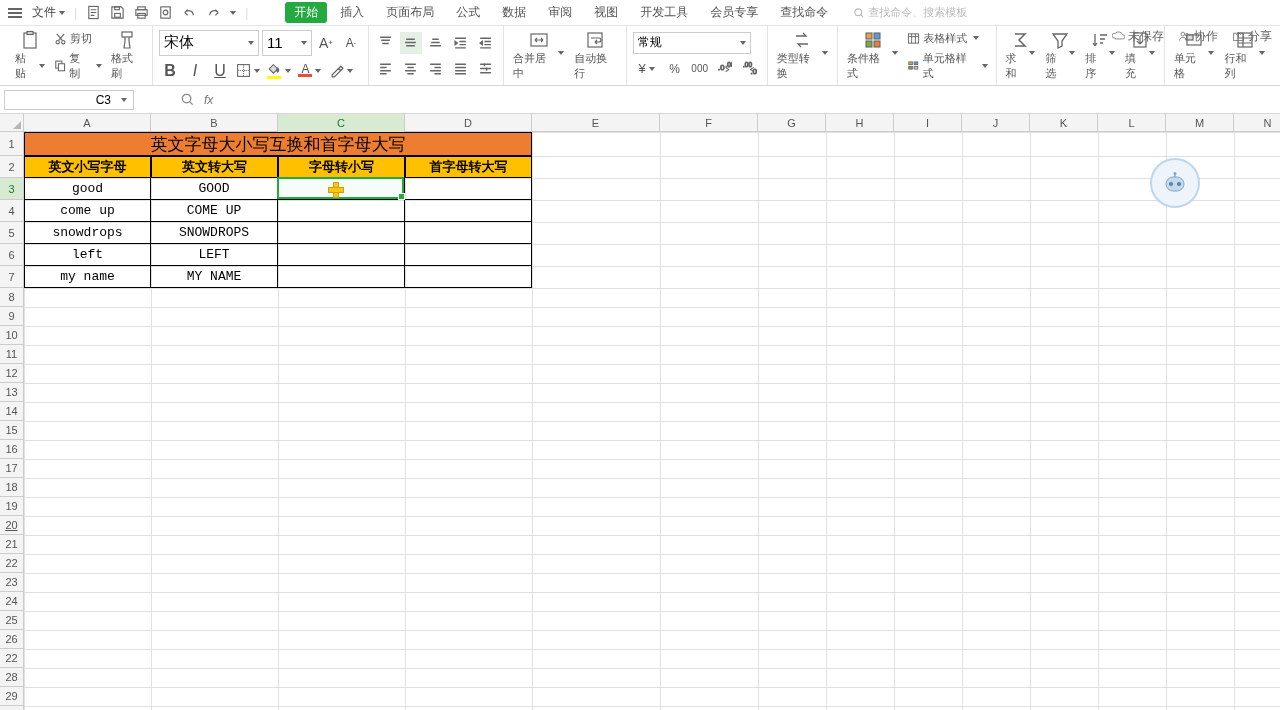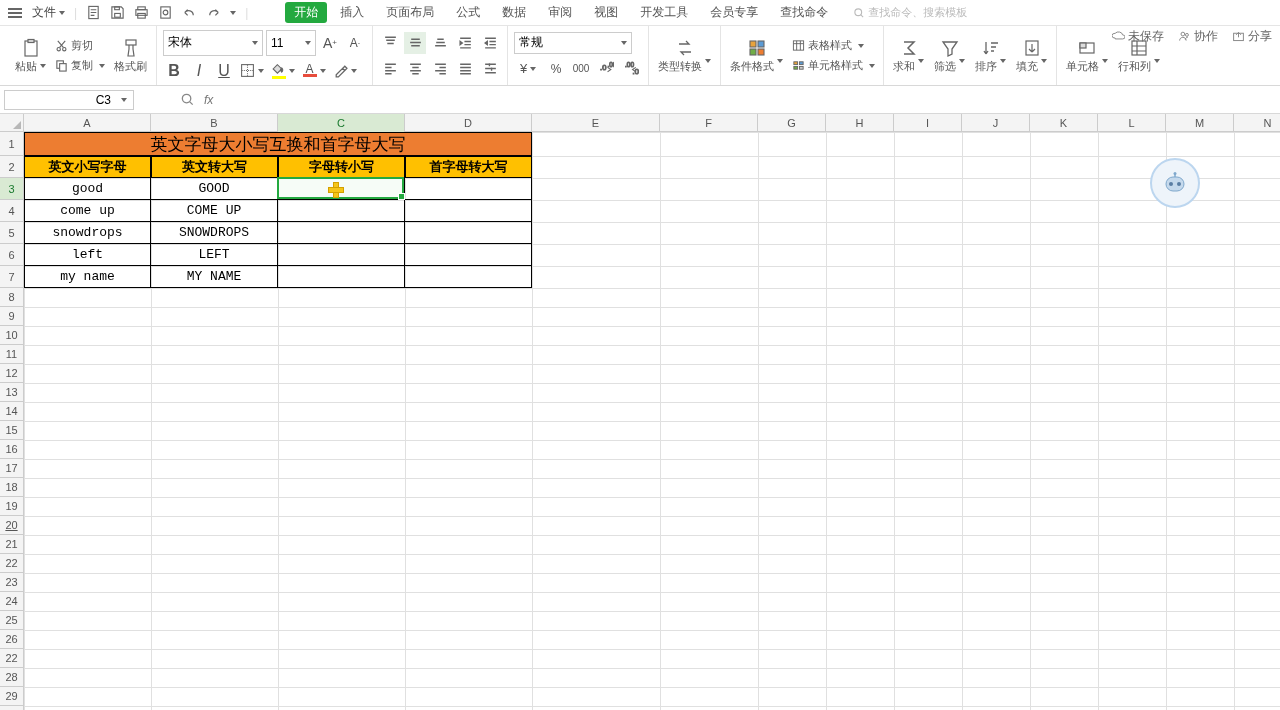--- a/index.html
+++ b/index.html
@@ -19,21 +19,21 @@
 .searchhint{margin-left:14px;color:#bbb;display:flex;align-items:center;gap:3px;font-size:11px;}
 .statlink{display:flex;align-items:center;gap:3px;cursor:pointer;color:#666;}
 .ribbon{height:60px;display:flex;align-items:stretch;border-bottom:1px solid #d8d8d8;padding:0 6px;}
 .grp{display:flex;flex-direction:column;justify-content:center;padding:0 6px;border-right:1px solid #e4e4e4;}
 .grp:last-child{border-right:none;}
 .stack{display:flex;flex-direction:column;align-items:center;justify-content:center;gap:1px;font-size:11px;color:#555;cursor:pointer;padding:0 3px;}
 .stack svg{width:20px;height:20px;}
 .mini{display:flex;align-items:center;gap:3px;font-size:11px;color:#555;cursor:pointer;padding:1px 2px;}
 .mini svg{width:13px;height:13px;}
 .row{display:flex;align-items:center;gap:3px;}
-.fontbox,.sizebox{border:1px solid #ccc;height:22px;font-size:12px;padding:12px 4px;display:flex;align-items:center;background:#fff;}
+.fontbox,.sizebox{border:1px solid #ccc;height:22px;font-size:15px;padding:12px 4px;display:flex;align-items:center;background:#fff;}
 .fontbox{width:100px;}
 .sizebox{width:50px;}
 .ibtn{width:22px;height:22px;display:flex;align-items:center;justify-content:center;cursor:pointer;color:#555;}
 .ibtn.splt{width:28px;}
 .ibtn svg{width:15px;height:15px;}
 .clrbar{height:3px;width:14px;margin-top:-1px;}
 .nfbox{border:1px solid #ccc;height:22px;font-size:12px;padding:0 4px;width:118px;display:flex;align-items:center;justify-content:space-between;background:#fff;}
 .namebar{height:28px;display:flex;align-items:center;border-bottom:1px solid #d8d8d8;padding:0 4px;gap:6px;}
 .namebox{width:130px;height:20px;border:1px solid #ccc;display:flex;align-items:center;justify-content:flex-end;padding:0 6px;font-size:12px;background:#fff;}
 .fx{font-style:italic;font-size:12px;color:#777;}
@@ -292,20 +292,41 @@
         </div>
       <div class="ibtn">
           <svg viewBox="0 0 14 14" stroke="#666" stroke-width="1.4">
             <path d="M2 3h10M2 6h10M2 9h10M2 12h10"></path>
           </svg>
         </div>
       <div class="ibtn">
           <svg viewBox="0 0 14 14" stroke="#666" stroke-width="1.3">
             <path d="M2 3h10M2 7h10M2 11h10M6 2v3M8 6v3"></path>
           </svg>
+        </div>
+    </div>
+  </div>
+  <div class="grp">
+    <div style="display:flex;gap:4px">
+      <div class="stack">
+          <svg viewBox="0 0 20 20" fill="none" stroke="#666" stroke-width="1.2">
+            <rect x="2" y="4" width="16" height="12"></rect>
+            <path d="M6 10h8M6 10l2-2M6 10l2 2M14 10l-2-2M14 10l-2 2"></path>
+          </svg>
+          <div style="display:flex">
+            <span>合并居中</span>
+            <span class="caret-dn"></span>
+          </div>
+        </div>
+      <div class="stack">
+          <svg viewBox="0 0 20 20" fill="none" stroke="#666" stroke-width="1.2">
+            <rect x="3" y="3" width="14" height="14"></rect>
+            <path d="M6 8h8a2 2 0 0 1 0 4h-4M10 12l2-2M10 12l2 2"></path>
+          </svg>
+          <span>自动换行</span>
         </div>
     </div>
   </div>
   <div class="grp">
     <div class="nfbox" style="margin-bottom:4px">
         <span>常规</span>
         <span class="caret-dn"></span>
       </div>
     <div class="row">
       <div class="ibtn splt">

